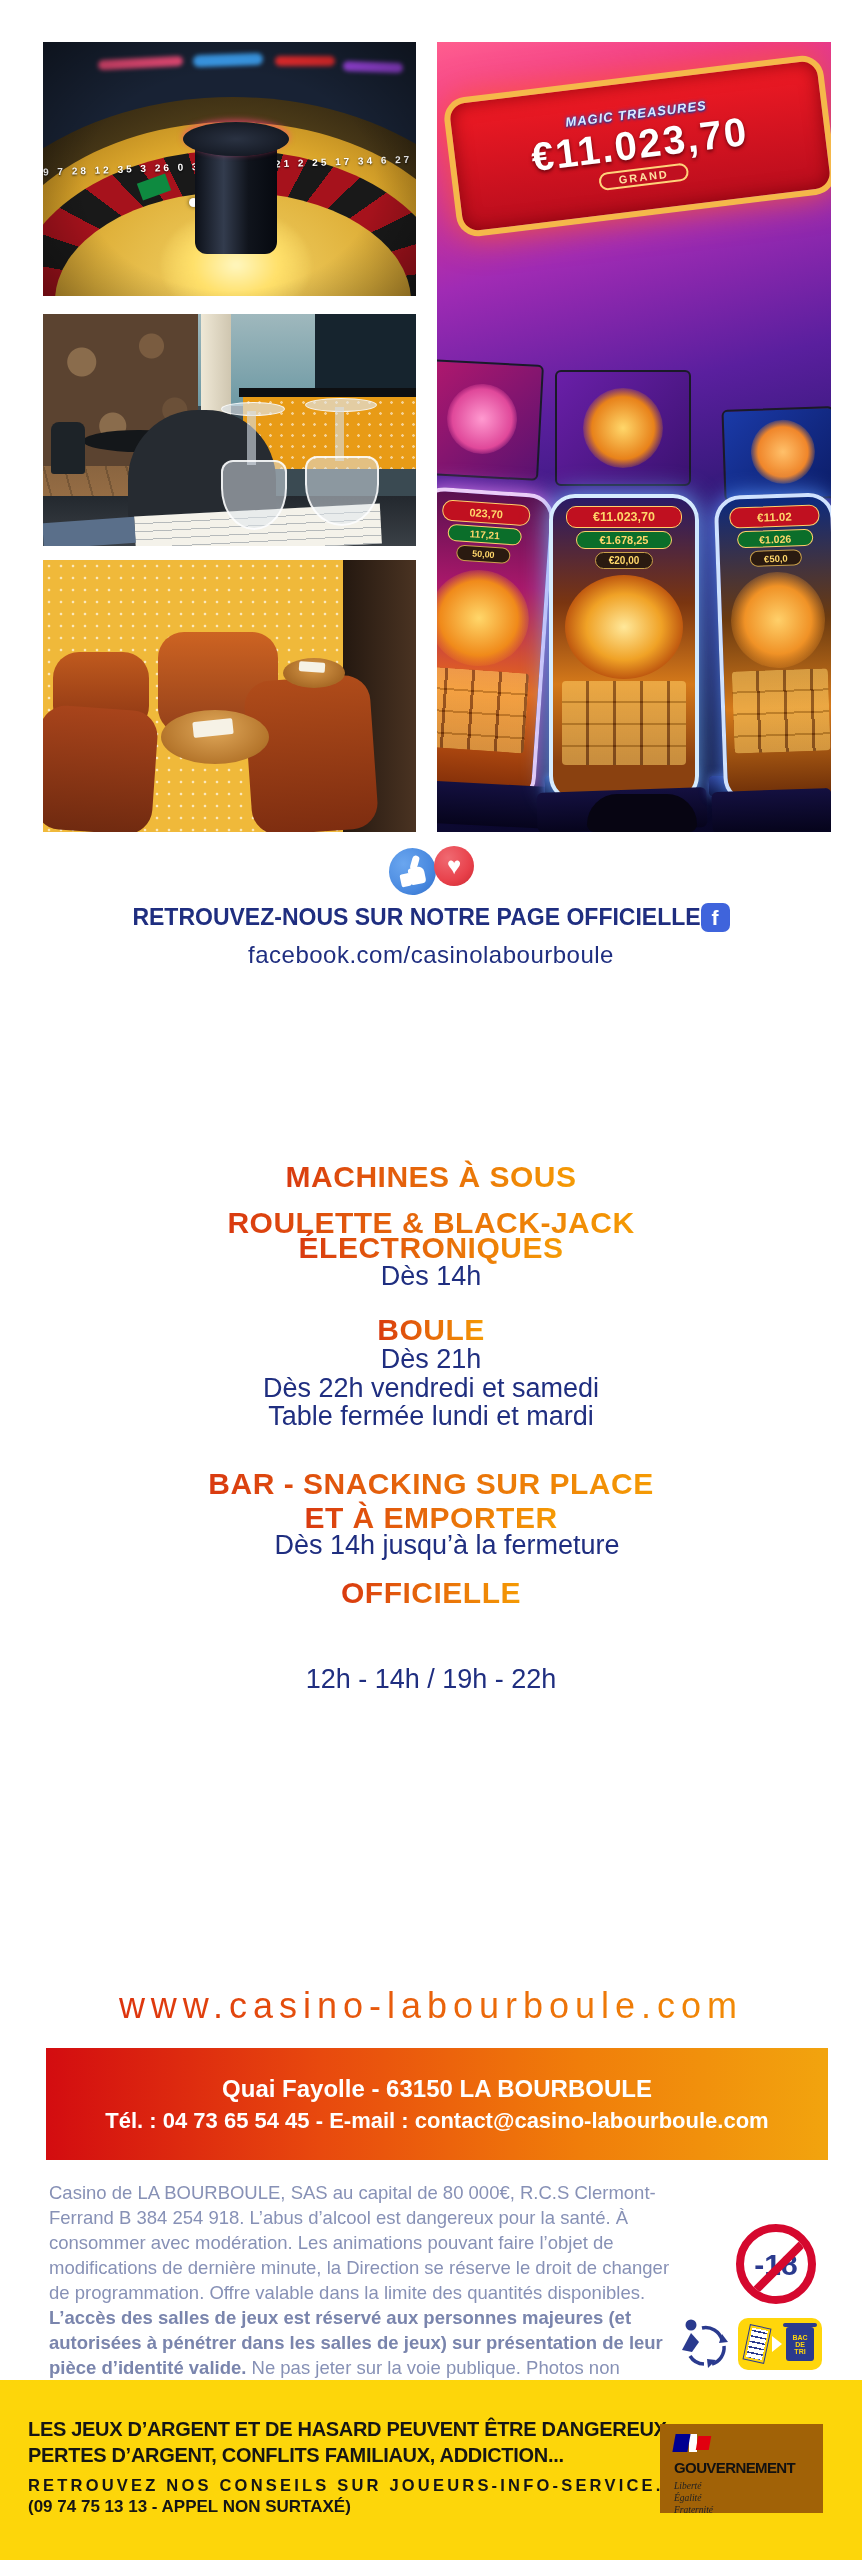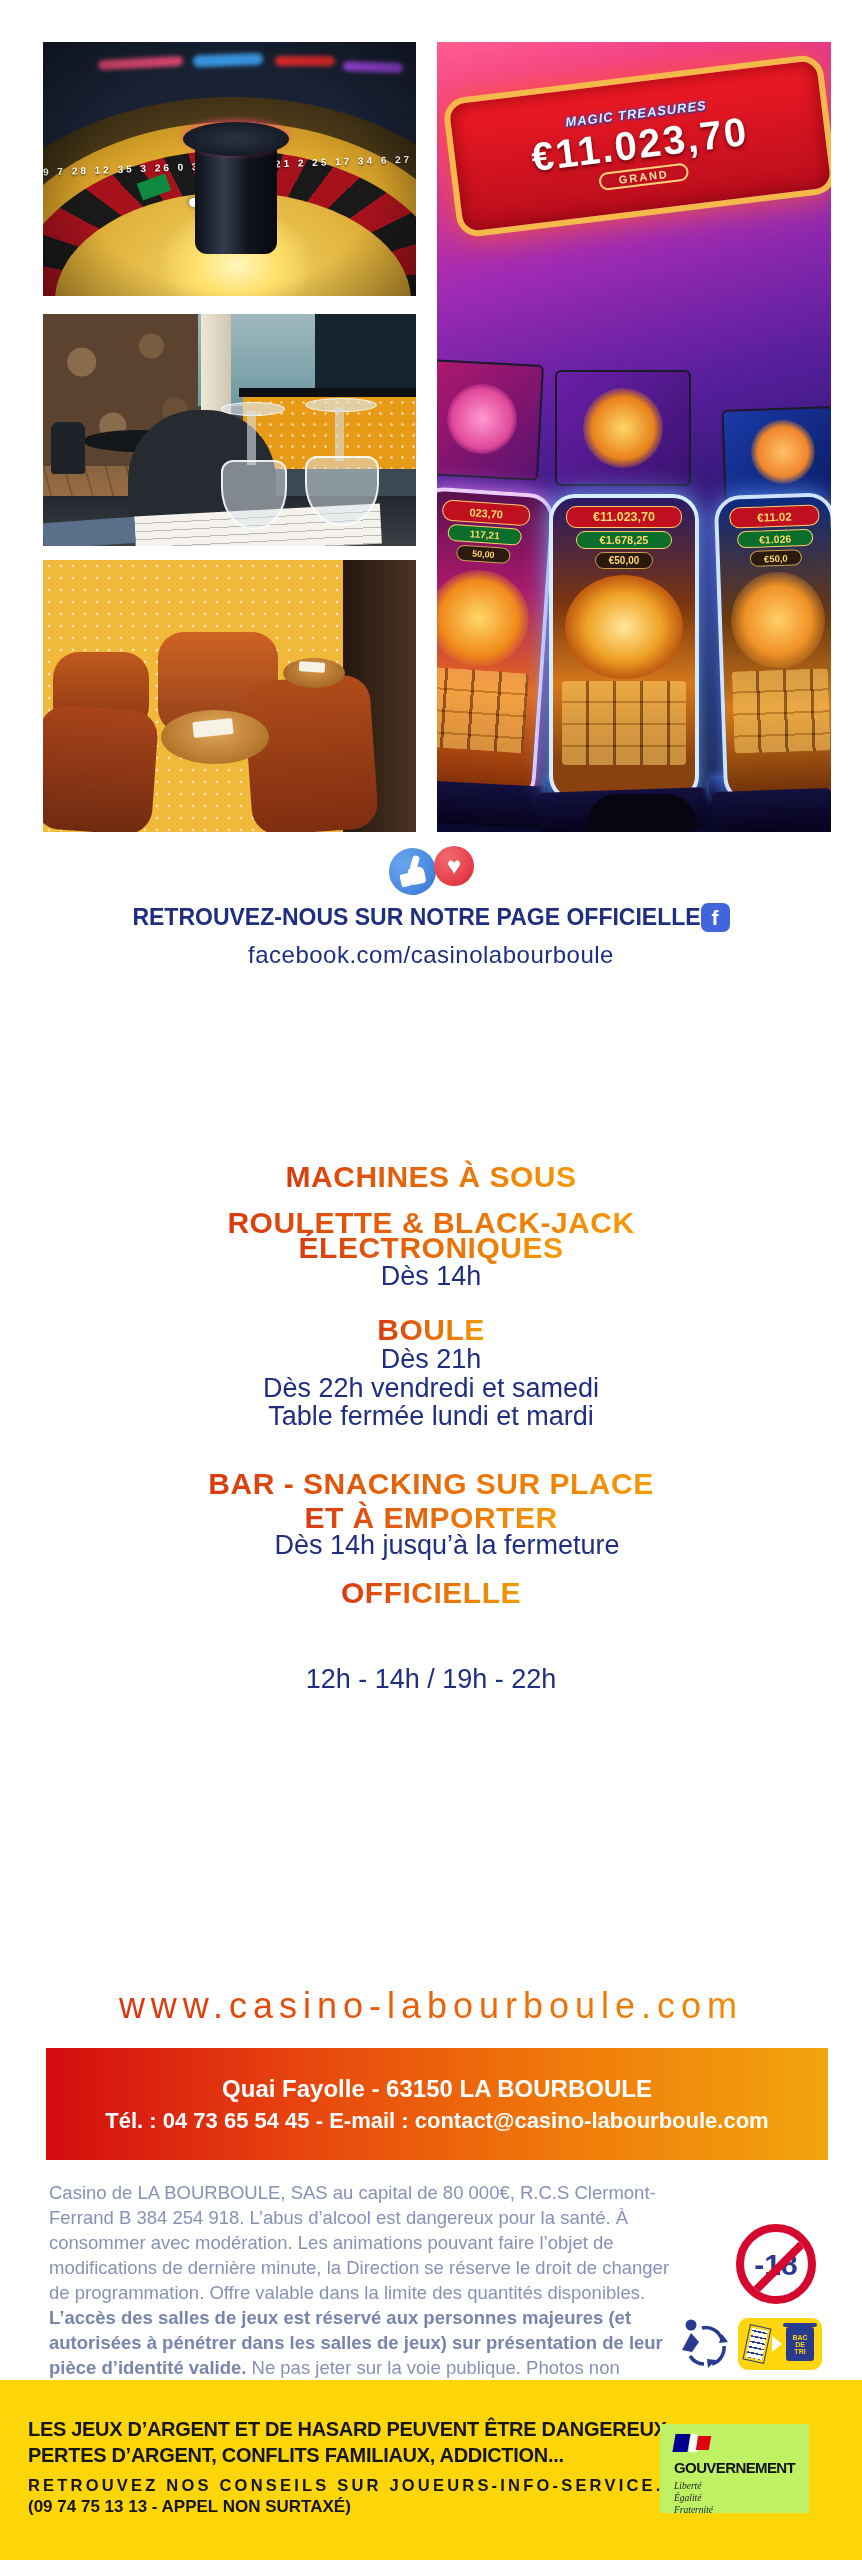--- a/index.html
+++ b/index.html
@@ -144,21 +144,21 @@
   .bin:before{content:"";position:absolute;left:-3px;top:-4px;width:34px;height:4px;background:#2a3a8e;border-radius:2px;}
   .bin span{color:#ffd60b;font-size:7px;font-weight:bold;}
 
   
   .footer{left:0;top:2380px;width:862px;height:180px;background:#fdd60a;}
   .warn{position:absolute;left:28px;color:#151515;font-weight:bold;white-space:nowrap;}
   .warn1{top:38px;font-size:20px;letter-spacing:-.3px;}
   .warn2{top:64px;font-size:20px;letter-spacing:-.3px;}
   .warn3{top:96px;font-size:16.5px;letter-spacing:3.2px;}
   .warn4{top:117px;font-size:17px;}
-  .gov-box{position:absolute;left:660px;top:44px;width:149px;height:89px;background:#bef264;padding:10px 0 0 14px;box-sizing:border-box;}
+  .gov-box{position:absolute;left:660px;top:44px;width:163px;height:89px;background:#a16207;padding:10px 0 0 14px;box-sizing:border-box;}
   .flag{display:flex;height:20px;width:40px;position:relative;margin-bottom:5px;}
   .flag .b{width:15px;height:18px;background:#000091;transform:skewX(-10deg);}
   .flag .w{width:8px;height:18px;background:#fff;}
   .flag .r{width:13px;height:14px;background:#e1000f;margin-top:2px;transform:skewX(-10deg);}
   .gov-name{font-size:15px;font-weight:bold;color:#111;letter-spacing:-.6px;}
   .motto{font-family:"Liberation Serif", serif;font-style:italic;font-size:9.5px;color:#222;line-height:1.25;margin-top:5px;}
 </style>
 </head>
 <body>
 
@@ -241,21 +241,21 @@
     </div>
     <div class="machine-base" style="left:-20px;top:742px;width:150px;height:42px;transform:rotate(3deg);"></div>
 
     <div class="slot-top" style="left:118px;top:328px;width:132px;height:112px;background:linear-gradient(135deg,#6a1fa8,#3a1270);">
       <div class="art-blob" style="position:absolute;left:26px;top:16px;width:80px;height:80px;background:radial-gradient(#ffd76a,#e8821a 55%,transparent 75%);"></div>
     </div>
     <div class="console" style="left:108px;top:730px;width:152px;height:22px;transform:rotate(-3deg);"></div>
     <div class="slot-screen" style="left:112px;top:452px;width:142px;height:300px;border:4px solid #d6ecff;box-shadow:0 0 26px rgba(110,180,255,.95);background:linear-gradient(180deg,#2a1a66,#7a3510 35%,#d4791a 62%,#8a4110 88%);">
       <div class="chip chip-red" style="width:114px;height:20px;font-size:12.5px;margin-top:8px;">€11.023,70</div>
       <div class="chip chip-green" style="width:94px;height:16px;font-size:11px;margin-top:3px;">€1.678,25</div>
-      <div class="chip chip-gold" style="width:56px;height:15px;font-size:10px;margin-top:3px;">€50,00</div>
+      <div class="chip chip-gold" style="width:56px;height:15px;font-size:10px;margin-top:3px;">€20,00</div>
       <div class="art-blob" style="width:118px;height:104px;margin-top:6px;background:radial-gradient(#ffe89a,#f0a226 45%,#c05a10 70%,rgba(120,40,10,0) 80%);"></div>
       <div class="reels" style="width:124px;height:84px;margin-top:2px;"></div>
     </div>
     <div class="machine-base" style="left:100px;top:748px;width:170px;height:40px;transform:rotate(-2deg);"></div>
 
     <div class="slot-top" style="left:286px;top:366px;width:108px;height:88px;background:linear-gradient(135deg,#1a3aa8,#0c1c66);transform:rotate(-2deg);">
       <div class="art-blob" style="position:absolute;left:26px;top:10px;width:64px;height:64px;background:radial-gradient(#ffc06a,#f0862a 55%,transparent 75%);"></div>
     </div>
     <div class="console" style="left:272px;top:732px;width:122px;height:20px;transform:rotate(-2deg);"></div>
     <div class="slot-screen" style="left:282px;top:452px;width:112px;height:300px;border:4px solid #cfe2ff;box-shadow:0 0 22px rgba(90,150,255,.95);transform:rotate(-2deg);background:linear-gradient(180deg,#0c2a7e,#6a3a10 40%,#d4791a 70%,#6a2c08);">

